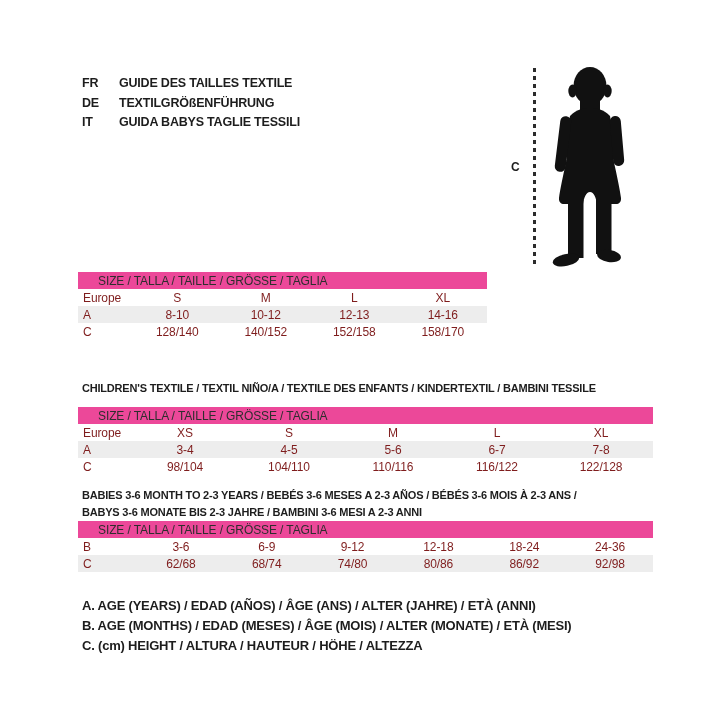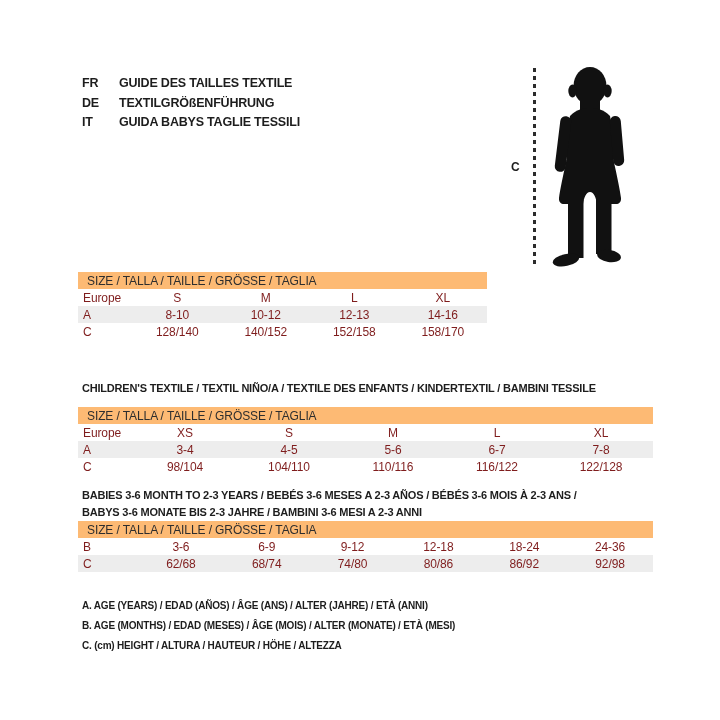--- a/index.html
+++ b/index.html
@@ -44,29 +44,29 @@
   #table3 .table-title { line-height: 17px; margin-bottom: 0; }
   #table3 .title-wrap { }
   .size-table table {
     border-collapse: collapse; table-layout: fixed; width: 100%;
     font-size: 12px; letter-spacing: -0.1px;
   }
   .size-table col.labelcol { width: 55px; }
   #table3 col.labelcol { width: 60px; }
   .size-table td { height: 17px; padding: 0; text-align: center; color: #7f1d1d; }
   .size-table tr.size-head td {
-    background: #fdba74; text-align: left; padding-left: 9px; color: #2e2e2e;
+    background: #ec4899; text-align: left; padding-left: 20px; color: #2e2e2e;
   }
   .size-table td.rowlabel { text-align: left; padding-left: 5px; }
   .size-table tr.stripe td { background: #ededed; }
 
   
   .notes {
     position: absolute; left: 82px; top: 596px;
-    font-weight: bold; font-size: 10px; line-height: 20px;
+    font-weight: bold; font-size: 13px; line-height: 20px;
     letter-spacing: -0.2px; white-space: nowrap;
   }
 </style>
 </head>
 <body>
 
 <div class="lang-block">
   <div class="lang-row">
     <span class="lang-code">FR</span>
     <span class="lang-label">GUIDE DES TAILLES TEXTILE</span>

